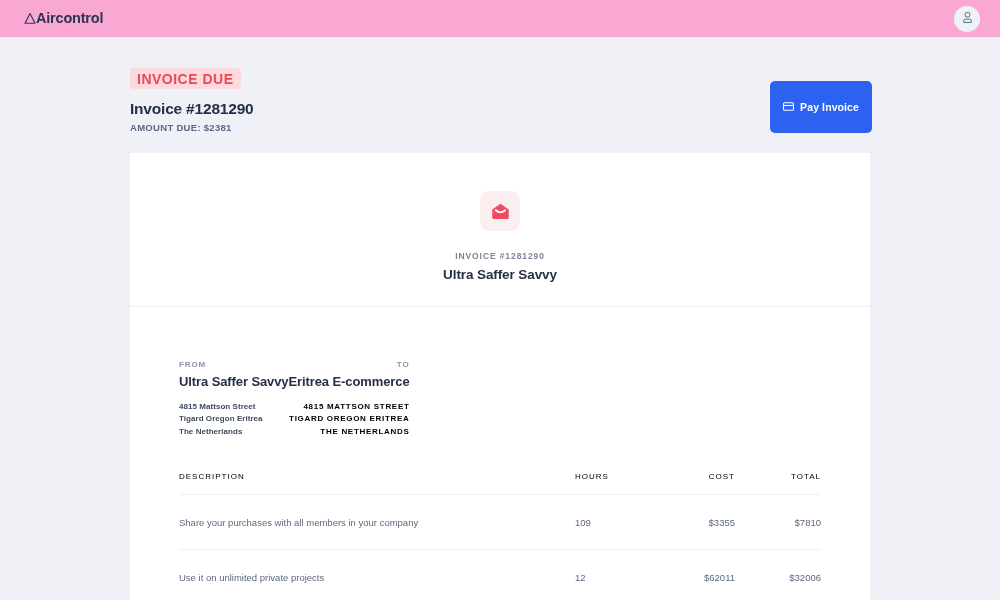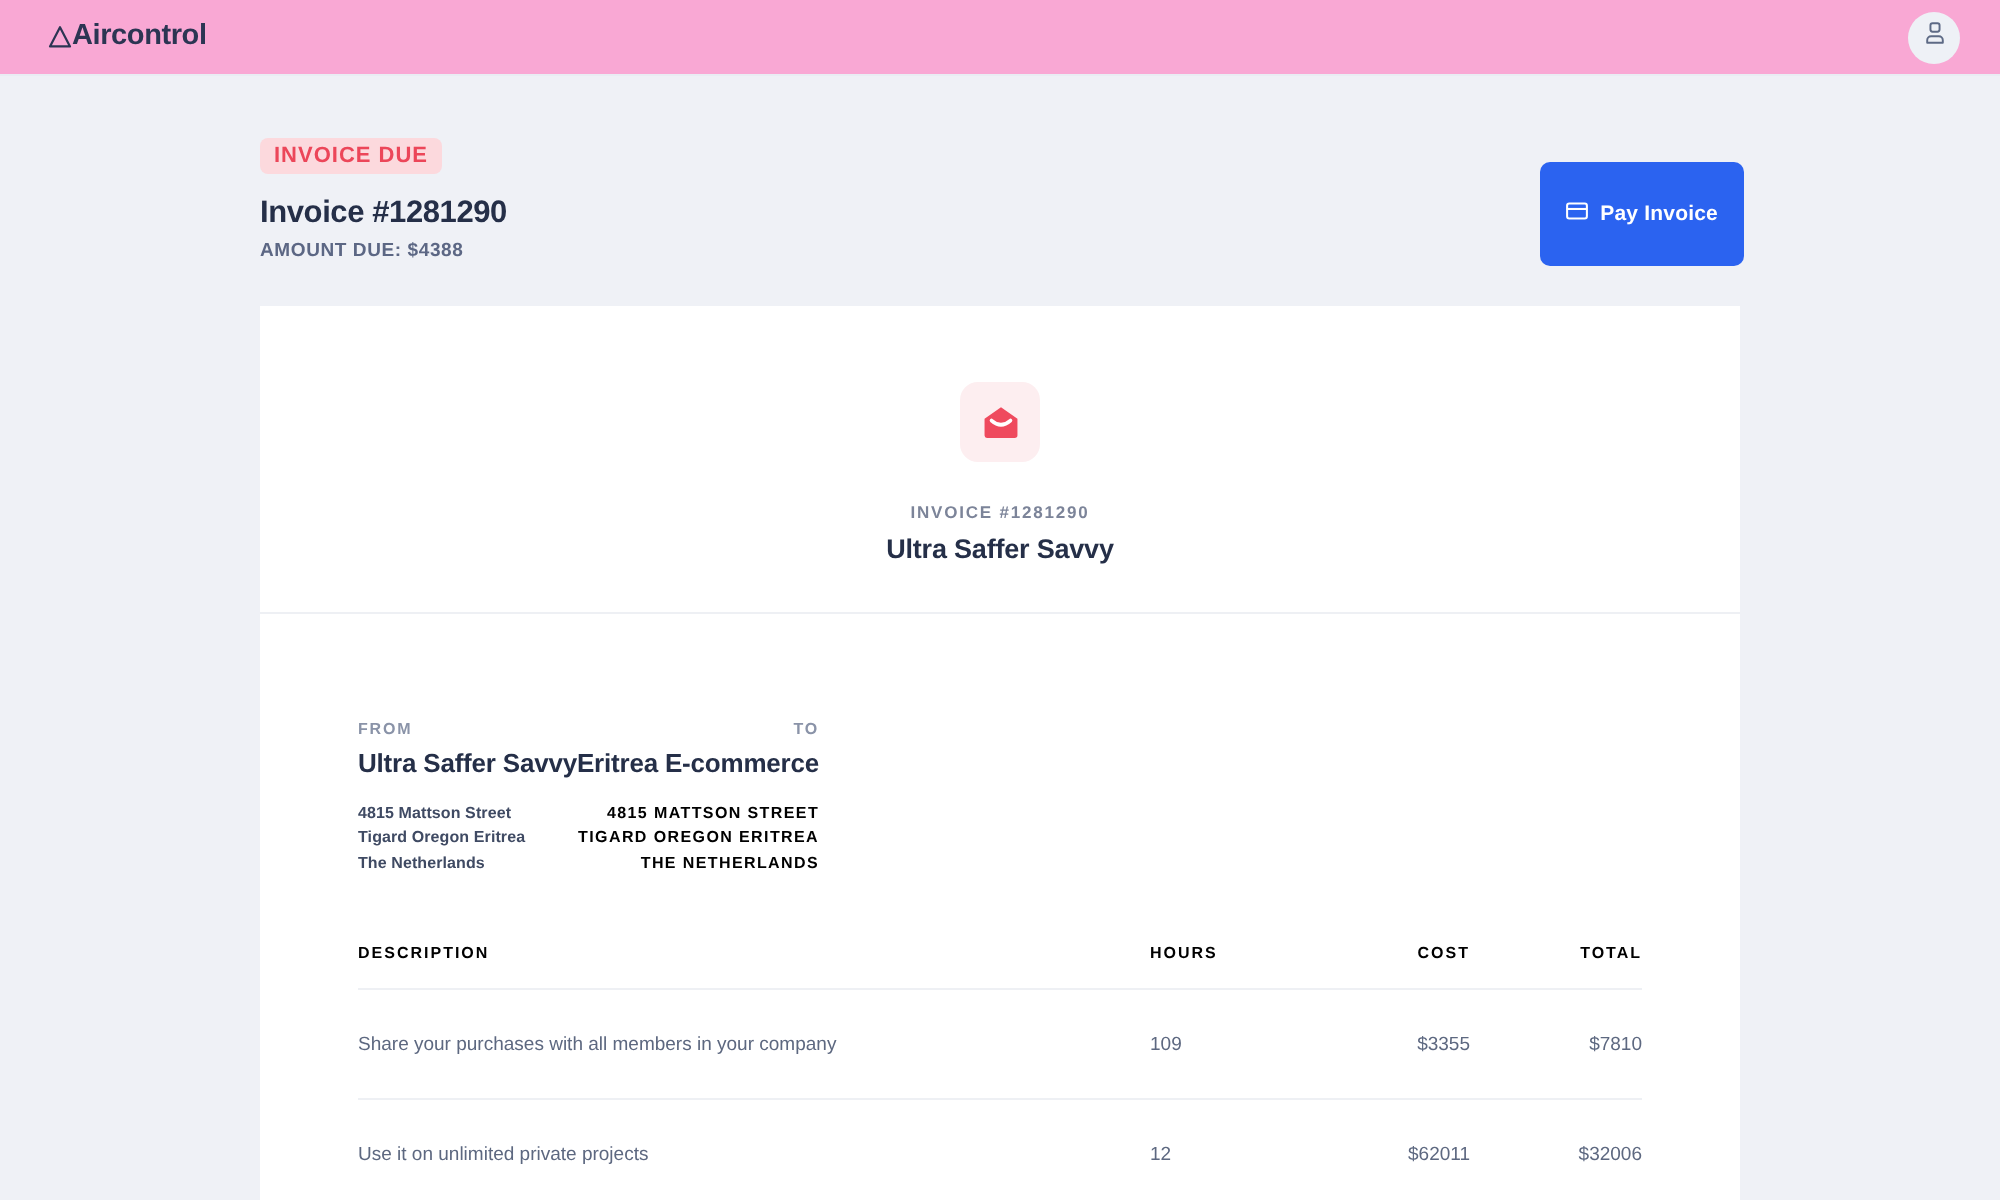--- a/index.html
+++ b/index.html
@@ -43,21 +43,21 @@
   .page-head {
     display: flex;
     align-items: flex-start;
     justify-content: space-between;
     padding: 30px 128px 0 130px;
   }
   .badge {
     display: inline-block;
     background: #fcd9dd;
     color: #ec4659;
-    font-size: 11px;
+    font-size: 14px;
     font-weight: 700;
     letter-spacing: 0.5px;
     padding: 4px 7px 3px 7px;
     border-radius: 4px;
     line-height: 1;
   }
   .inv-title {
     font-size: 15.5px;
     font-weight: 700;
     color: #252f48;
@@ -158,21 +158,21 @@
     font-weight: 600;
     font-size: 8px;
     letter-spacing: 0.7px;
   }
 
   
   .table { padding: 0 49px; margin-top: 34px; }
   table { width: 100%; border-collapse: collapse; }
   th {
     font-size: 8px;
-    font-weight: 700;
+    font-weight: 400;
     color: #78melt;
     letter-spacing: 1px;
     text-align: left;
     padding-bottom: 13px;
     border-bottom: 1px solid #eef0f4;
   }
   th.num { width: 70px; }
   th.cost { width: 90px; text-align: right; }
   th.total { width: 86px; text-align: right; }
   td {
@@ -205,21 +205,21 @@
         <path d="M3.2 14 v-1.6 a2.4 2.4 0 0 1 2.4-2.4 h4.8 a2.4 2.4 0 0 1 2.4 2.4 V14 Z" fill="none" stroke="#5d6a85" stroke-width="1.2" stroke-linejoin="round"></path>
       </svg>
     </span>
   </div>
 </div>
 
 <div class="page-head">
   <div>
     <span class="badge">INVOICE DUE</span>
     <div class="inv-title">Invoice #1281290</div>
-    <div class="inv-sub">AMOUNT DUE: $4388</div>
+    <div class="inv-sub">AMOUNT DUE: $2381</div>
   </div>
 
   <button class="pay-btn">
     <span>
       <svg width="11" height="9" viewBox="0 0 14 11" aria-hidden="true">
         <rect x="0.7" y="0.7" width="12.6" height="9.6" rx="1.4" fill="none" stroke="#ffffff" stroke-width="1.3"></rect>
         <path d="M0.7 4.2 H13.3" stroke="#ffffff" stroke-width="1.3"></path>
       </svg>
     </span>
     <span>Pay Invoice</span>

